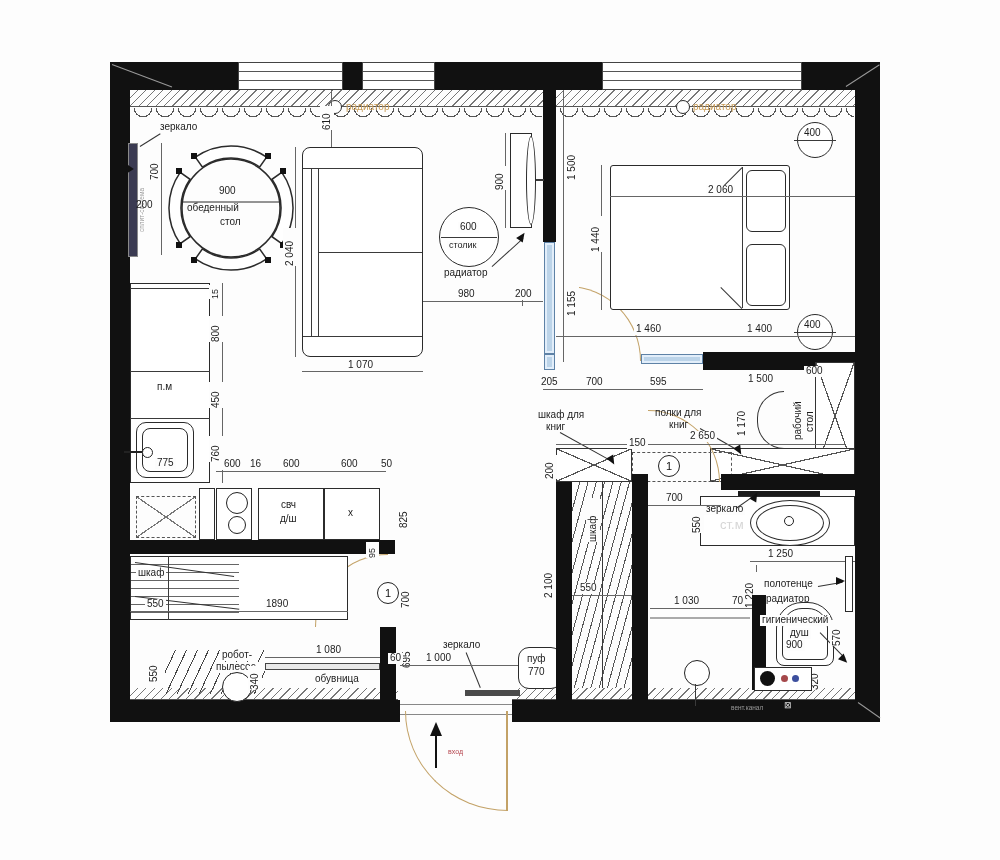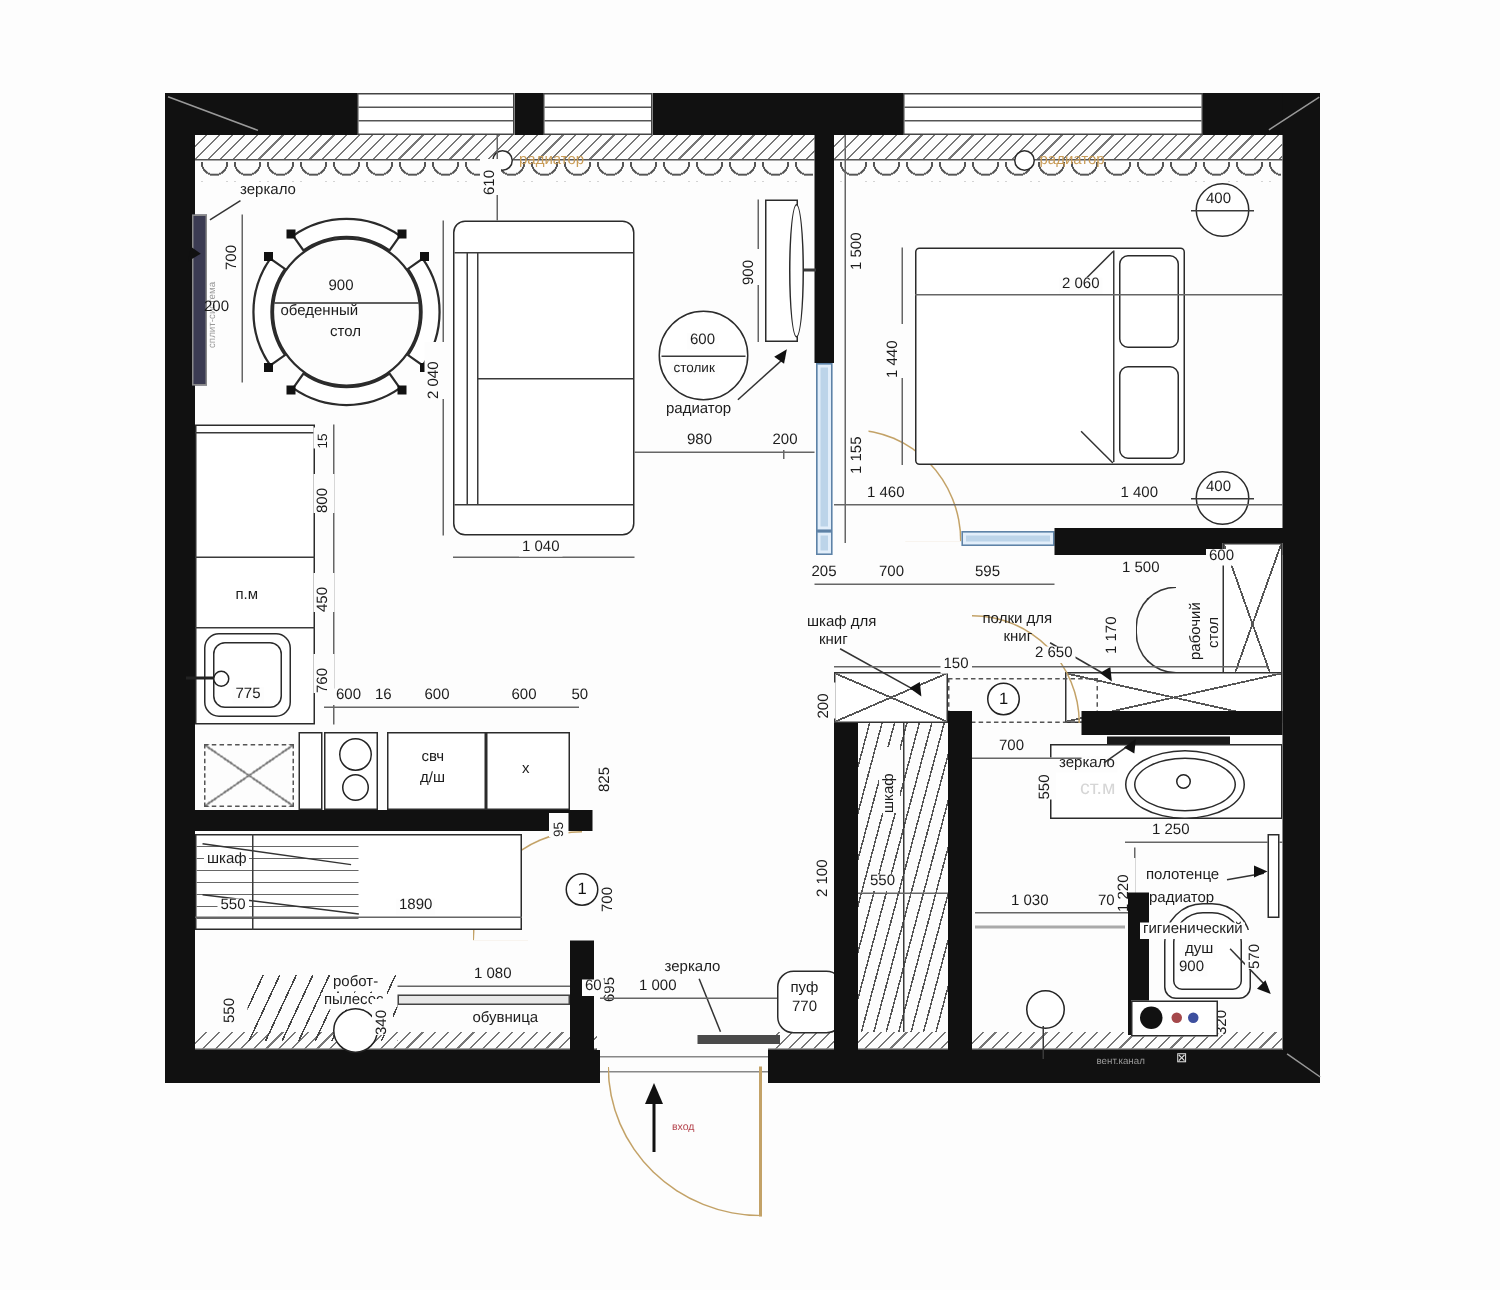--- a/index.html
+++ b/index.html
@@ -120,21 +120,21 @@
 
   <div class="box" style="left:302px;top:147px;width:121px;height:210px;border-radius:8px"></div>
   <div class="line" style="left:303px;top:168px;width:119px;height:1px"></div>
   <div class="line" style="left:303px;top:336px;width:119px;height:1px"></div>
   <div class="line" style="left:311px;top:168px;width:1px;height:168px"></div>
   <div class="line" style="left:318px;top:168px;width:1px;height:168px"></div>
   <div class="line" style="left:318px;top:252px;width:104px;height:1px"></div>
   <div class="dimline" style="left:295px;top:147px;width:1px;height:210px"></div>
   <div class="vlbl wbg" style="left:283px;top:228px;height:38px">2 040</div>
   <div class="dimline" style="left:302px;top:371px;width:121px;height:1px"></div>
-  <div class="lbl wbg" style="left:346px;top:360px">1 040</div>
+  <div class="lbl wbg" style="left:346px;top:360px">1 070</div>
   <div class="dimline" style="left:331px;top:90px;width:1px;height:57px"></div>
   <div class="vlbl wbg" style="left:320px;top:106px;height:24px">610</div>
 
   <div class="thinbox circle" style="left:439px;top:207px;width:60px;height:60px;border-width:1.5px"></div>
   <div class="line" style="left:441px;top:237px;width:56px;height:1px"></div>
   <div class="lbl wbg" style="left:458px;top:222px">600</div>
   <div class="lbl wbg" style="left:447px;top:241px;font-size:9px">столик</div>
 
   <div class="thinbox" style="left:510px;top:133px;width:22px;height:95px"></div>
   <div class="thinbox" style="left:526px;top:136px;width:10px;height:89px;border-radius:50%"></div>
@@ -167,21 +167,21 @@
   <div class="thinbox circle" style="left:797px;top:314px;width:36px;height:36px;border-width:1.5px"></div>
   <div class="line" style="left:794px;top:332px;width:42px;height:1px"></div>
   <div class="lbl" style="left:804px;top:320px">400</div>
 
   <div class="dimline" style="left:563px;top:90px;width:1px;height:152px"></div>
   <div class="vlbl wbg" style="left:565px;top:146px;height:34px">1 500</div>
   <div class="dimline" style="left:563px;top:242px;width:1px;height:120px"></div>
   <div class="vlbl wbg" style="left:565px;top:282px;height:34px">1 155</div>
 
   <div class="dimline" style="left:556px;top:336px;width:299px;height:1px"></div>
-  <div class="lbl wbg" style="left:576px;top:324px">1 460</div>
+  <div class="lbl wbg" style="left:634px;top:324px">1 460</div>
   <div class="lbl wbg" style="left:745px;top:324px">1 400</div>
 
   <div class="dimline" style="left:543px;top:389px;width:160px;height:1px"></div>
   <div class="lbl wbg" style="left:539px;top:377px">205</div>
   <div class="lbl wbg" style="left:584px;top:377px">700</div>
   <div class="lbl wbg" style="left:648px;top:377px">595</div>
 
   <div class="xbox" style="left:815px;top:362px;width:40px;height:108px"></div>
   <div style="position:absolute;left:757px;top:391px;width:26px;height:56px;border:1.5px solid #333;border-right:none;border-radius:28px 0 0 28px / 28px 0 0 28px"></div>
   <div class="vlbl" style="left:793px;top:390px;height:50px">рабочий</div>
@@ -208,21 +208,21 @@
   <div class="tri" style="left:735px;top:446px;border-left:4px solid transparent;border-right:4px solid transparent;border-top:9px solid #111;transform:rotate(-30deg)"></div>
   <div class="dimline" style="left:556px;top:444px;width:289px;height:1px"></div>
   <div class="lbl wbg" style="left:688px;top:431px">2 650</div>
   <div class="lbl wbg" style="left:627px;top:438px">150</div>
   <div class="vlbl wbg" style="left:543px;top:455px;height:24px">200</div>
 
   <div class="thinbox" style="left:130px;top:283px;width:80px;height:200px"></div>
   <div class="line" style="left:130px;top:288px;width:80px;height:1px"></div>
   <div class="line" style="left:130px;top:371px;width:80px;height:1px"></div>
   <div class="line" style="left:130px;top:418px;width:80px;height:1px"></div>
-  <div class="lbl" style="left:157px;top:392px">п.м</div>
+  <div class="lbl" style="left:157px;top:382px">п.м</div>
   <div class="thinbox" style="left:136px;top:422px;width:58px;height:56px;border-radius:10px;border-width:1.5px"></div>
   <div class="thinbox" style="left:142px;top:428px;width:46px;height:44px;border-radius:8px"></div>
   <div class="line" style="left:124px;top:451px;width:20px;height:2px;background:#222"></div>
   <div style="position:absolute;left:142px;top:447px;width:9px;height:9px;border:1.5px solid #222;border-radius:50%;background:#fff"></div>
   <div class="lbl wbg" style="left:155px;top:458px">775</div>
   <div class="dimline" style="left:222px;top:283px;width:1px;height:200px"></div>
   <div class="vlbl wbg" style="left:209px;top:285px;height:14px;font-size:9px">15</div>
   <div class="vlbl wbg" style="left:209px;top:316px;height:26px">800</div>
   <div class="vlbl wbg" style="left:209px;top:382px;height:26px">450</div>
   <div class="vlbl wbg" style="left:209px;top:436px;height:26px">760</div>

